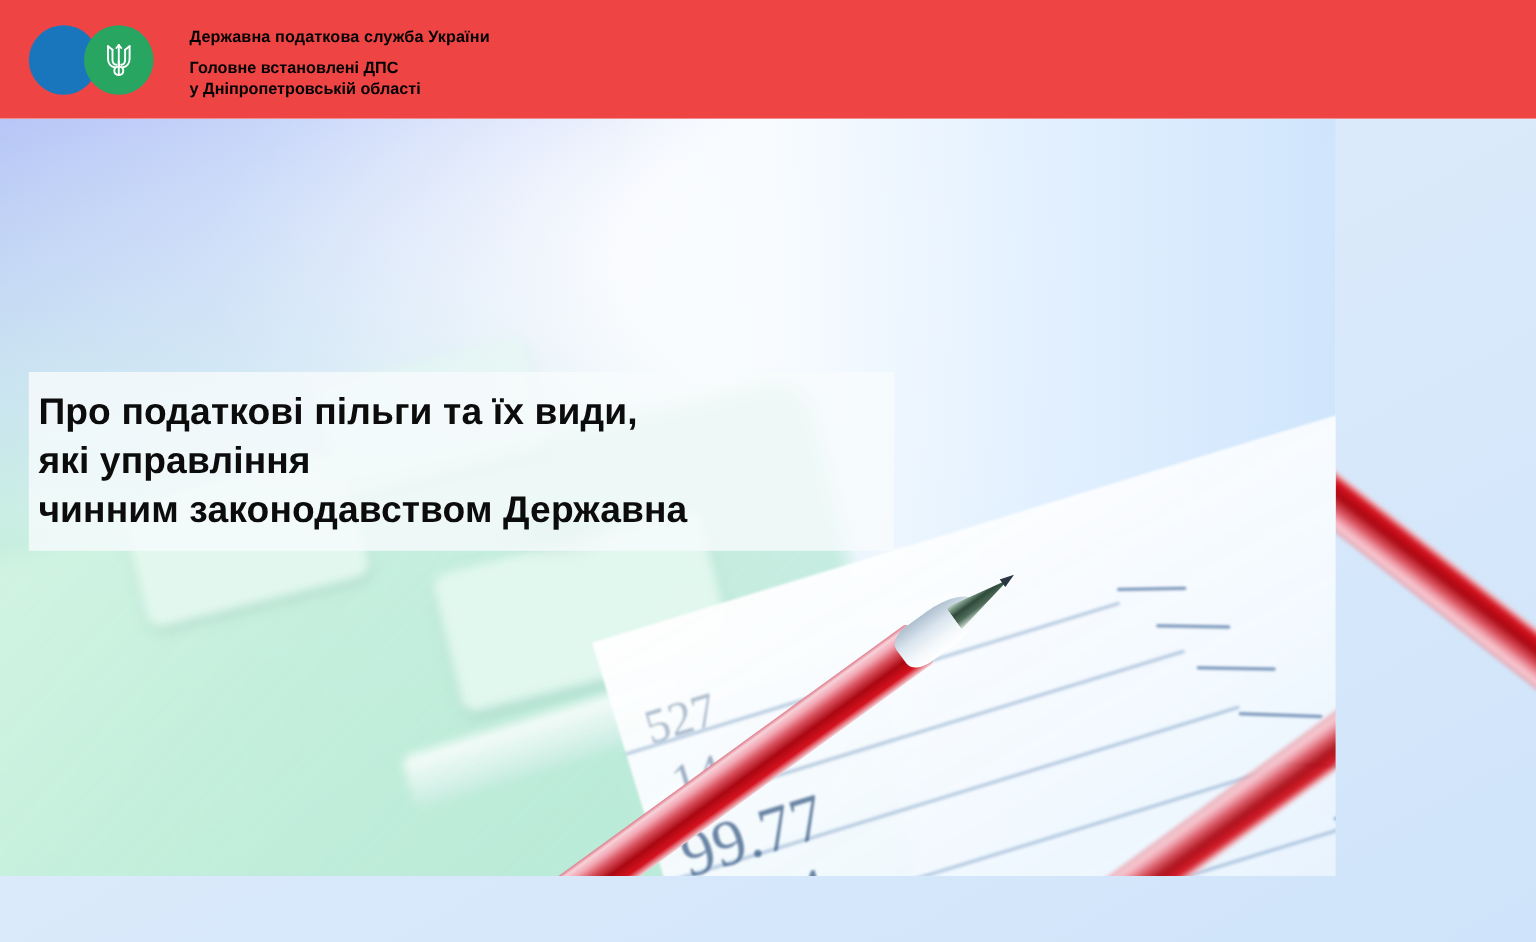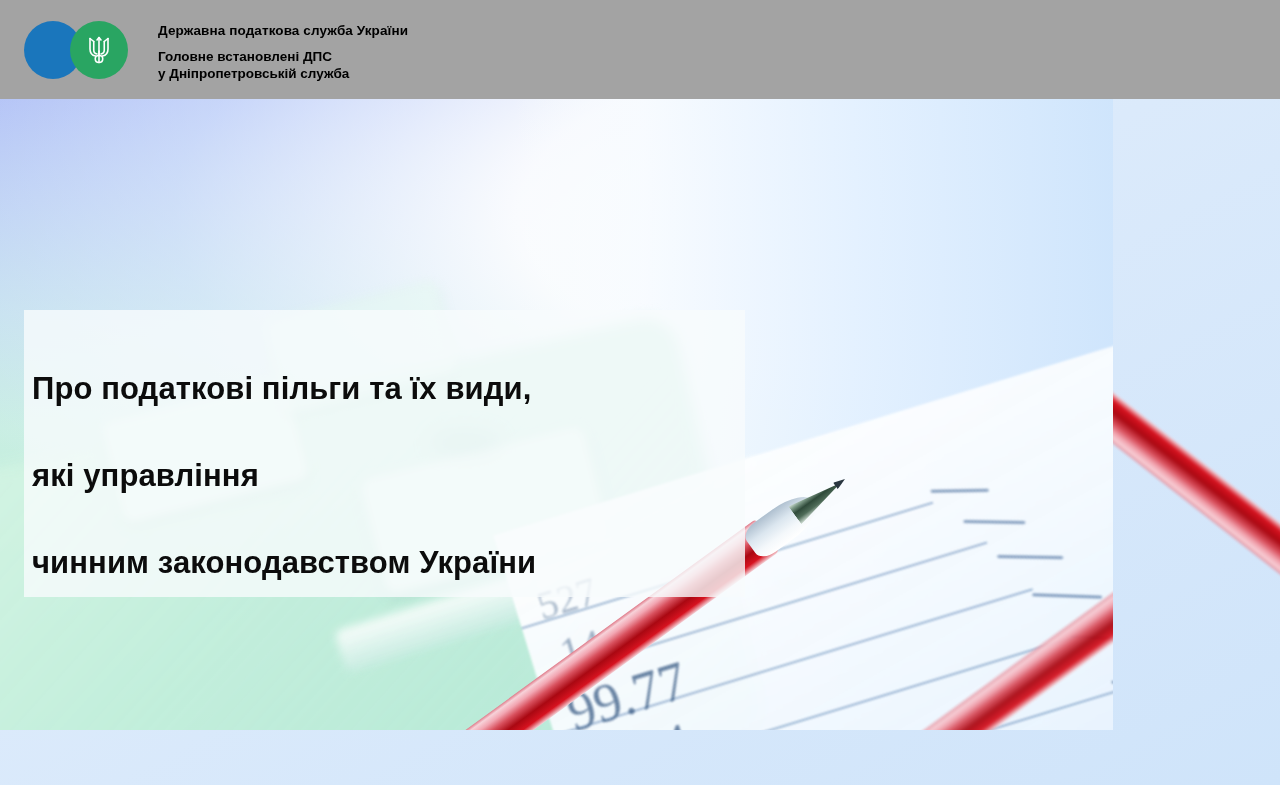--- a/index.html
+++ b/index.html
@@ -22,21 +22,21 @@
     background: #ffffff;
     overflow: hidden;
   }
 
   
   .site-header {
     position: absolute;
     left: 0; top: 0;
     width: 1280px;
     height: 99px;
-    background: #a3a3a3;
+    background: #ef4444;
     box-sizing: border-box;
   }
   .brand {
     position: absolute;
     left: 24px;
     top: 14px;
     display: flex;
     align-items: flex-start;
   }
   .logo-mark {
@@ -296,21 +296,20 @@
     box-sizing: border-box;
     background: rgba(248,251,253,0.80);
   }
   .title-line {
     color: #0c0c0c;
     font-size: 31px;
     font-weight: 700;
     line-height: 41px;
     letter-spacing: .1px;
     white-space: nowrap;
-    margin-top: 46px;
   }
 </style>
 </head>
 <body>
 
 <div id="page">
 
   <header class="site-header">
     <div class="brand">
 
@@ -330,21 +329,21 @@
               <path d="M44 9 L36.5 15"></path>
               <path d="M22 12 L26 7 L30 12"></path>
             </g>
           </svg>
         </div>
       </div>
 
       <div class="brand-text">
         <div class="brand-line-1">Державна податкова служба України</div>
         <div class="brand-line-2">Головне встановлені ДПС</div>
-        <div class="brand-line-3">у Дніпропетровській служба</div>
+        <div class="brand-line-3">у Дніпропетровській області</div>
       </div>
 
     </div>
   </header>
 
   <section class="hero">
 
     <div class="hero-bg-repeat">
       <div class="pen-repeat">
         <div class="pen pen-blur" style="left:0; top:96px; width:430px; transform:rotate(0deg);">
@@ -407,18 +406,18 @@
       </div>
 
     </div>
 
     <div class="seam-right"></div>
     <div class="white-notch"></div>
 
     <div class="title-box">
       <div class="title-line">Про податкові пільги та їх види,</div>
       <div class="title-line">які управління</div>
-      <div class="title-line">чинним законодавством України</div>
+      <div class="title-line">чинним законодавством Державна</div>
     </div>
 
   </section>
 
 </div>
 
 </body></html>

